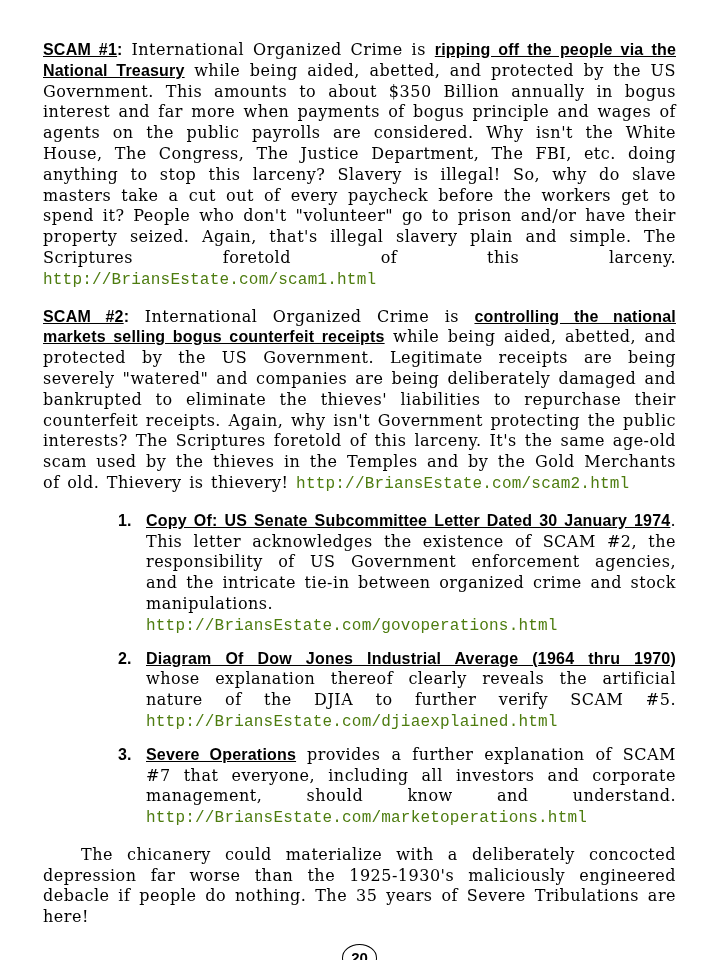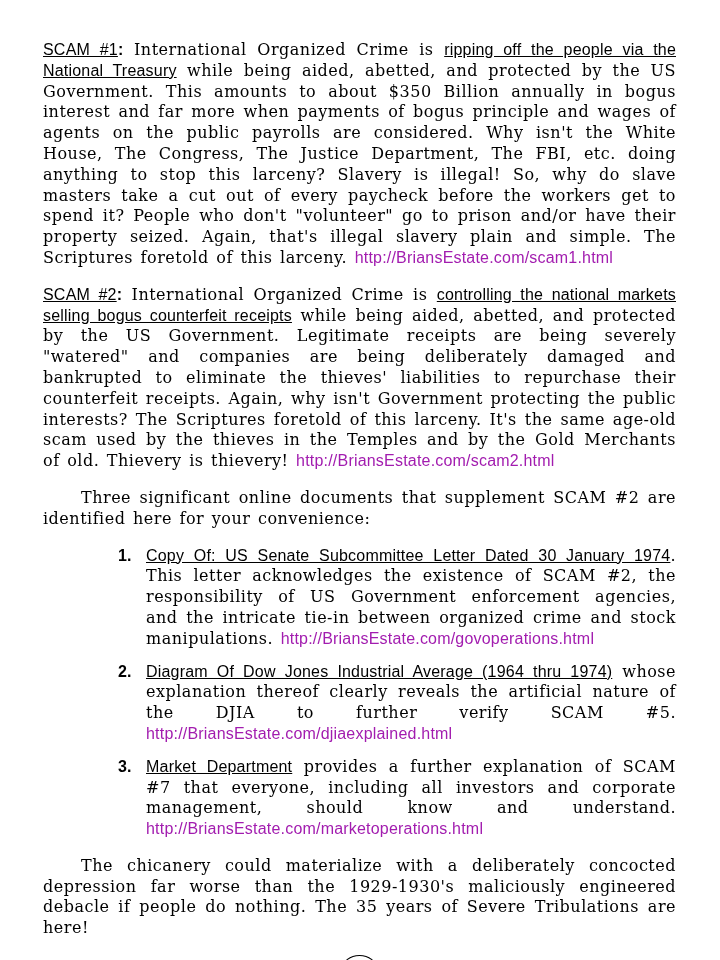--- a/index.html
+++ b/index.html
@@ -27,32 +27,32 @@
     word-spacing: 2px;
   }
   .para {
     margin: 0 0 16px 0;
   }
   .indent {
     text-indent: 38px;
   }
   .bu {
     font-family: "Liberation Sans", sans-serif;
-    font-weight: normal;
+    font-weight: bold;
     text-decoration: underline;
     letter-spacing: 0.2px;
   }
   .b {
     font-family: "Liberation Sans", sans-serif;
     font-weight: bold;
     letter-spacing: 0.2px;
   }
   a.link {
-    color: #a21caf;
-    font-family: Liberation Sans, sans-serif;
+    color: #4d7c0f;
+    font-family: Liberation Mono, monospace;
     text-decoration: none;
     letter-spacing: 0.2px;
     overflow-wrap: anywhere;
     cursor: pointer;
   }
   ol.doc-list {
     list-style: none;
     margin: 0 0 16px 0;
     padding: 0;
   }
@@ -92,27 +92,26 @@
 </style>
 </head>
 <body>
 
 <div class="doc">
 
   <p class="para"><span class="bu">SCAM #1</span><span class="b">:</span><span>  International Organized Crime is </span><span class="bu">ripping off the people via the National Treasury</span><span> while being aided, abetted, and protected by the US Government.  This amounts to about $350 Billion annually in bogus interest and far more when payments of bogus principle and wages of agents on the public payrolls are considered.  Why isn't the White House, The Congress, The Justice Department, The FBI, etc. doing anything to stop this larceny? Slavery is illegal!  So, why do slave masters take a cut out of every paycheck before the workers get to spend it?  People who don't "volunteer" go to prison and/or have their property seized.  Again, that's illegal slavery plain and simple.  The Scriptures foretold of this larceny.  </span><a class="link">http://BriansEstate.com/scam1.html</a></p>
 
   <p class="para"><span class="bu">SCAM #2</span><span class="b">:</span><span>  International Organized Crime is </span><span class="bu">controlling the national markets selling bogus counterfeit receipts</span><span> while being aided, abetted, and protected by the US Government.  Legitimate receipts are being severely "watered" and companies are being deliberately damaged and bankrupted to eliminate the thieves' liabilities to repurchase their counterfeit receipts.  Again, why isn't Government protecting the public interests?  The Scriptures foretold of this larceny.  It's the same age-old scam used by the thieves in the Temples and by the Gold Merchants of old.  Thievery is thievery!  </span><a class="link">http://BriansEstate.com/scam2.html</a></p>
 
-  <p class="para indent"><span>Three significant online documents that supplement SCAM #2 are identified here for your convenience:</span></p>
 
   <ol class="doc-list">
     <li class="list-item"><span class="num">1.</span><span class="bu">Copy Of:  US Senate Subcommittee Letter Dated 30 January 1974</span><span>.  This letter acknowledges the existence of SCAM #2, the responsibility of US Government enforcement agencies, and the intricate tie-in between organized crime and stock manipulations. </span><a class="link">http://BriansEstate.com/govoperations.html</a></li>
-    <li class="list-item"><span class="num">2.</span><span class="bu">Diagram Of Dow Jones Industrial Average (1964 thru 1974)</span><span> whose explanation thereof clearly reveals the artificial nature of the DJIA to further verify SCAM #5. </span><a class="link">http://BriansEstate.com/djiaexplained.html</a></li>
-    <li class="list-item"><span class="num">3.</span><span class="bu">Market Department</span><span> provides a further explanation of SCAM #7 that everyone, including all investors and corporate management, should know and understand. </span><a class="link">http://BriansEstate.com/marketoperations.html</a></li>
+    <li class="list-item"><span class="num">2.</span><span class="bu">Diagram Of Dow Jones Industrial Average (1964 thru 1970)</span><span> whose explanation thereof clearly reveals the artificial nature of the DJIA to further verify SCAM #5. </span><a class="link">http://BriansEstate.com/djiaexplained.html</a></li>
+    <li class="list-item"><span class="num">3.</span><span class="bu">Severe Operations</span><span> provides a further explanation of SCAM #7 that everyone, including all investors and corporate management, should know and understand. </span><a class="link">http://BriansEstate.com/marketoperations.html</a></li>
   </ol>
 
-  <p class="para indent"><span>The chicanery could materialize with a deliberately concocted depression far worse than the 1929-1930's maliciously engineered debacle if people do nothing.  The 35 years of Severe Tribulations are here!</span></p>
+  <p class="para indent"><span>The chicanery could materialize with a deliberately concocted depression far worse than the 1925-1930's maliciously engineered debacle if people do nothing.  The 35 years of Severe Tribulations are here!</span></p>
 
   <div class="page-num-wrap">
     <span class="page-num">20</span>
   </div>
 
 </div>
 
 </body></html>

